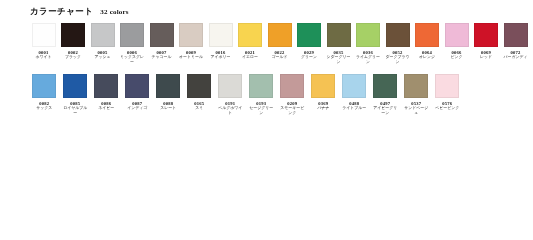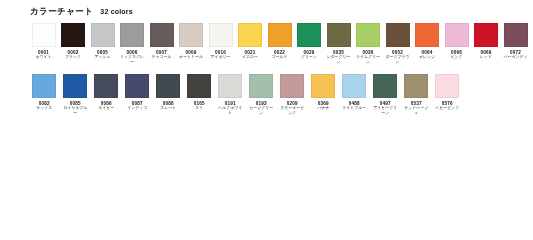--- a/index.html
+++ b/index.html
@@ -13,20 +13,21 @@
     font-family: "Liberation Sans", "DejaVu Sans", sans-serif;
     overflow: hidden;
     color: #111111;
   }
   .chart-root {
     width: 486px;
     height: 136px;
     box-sizing: border-box;
     padding: 6px 8px 0 8px;
     position: relative;
+    font-family: Liberation Serif, serif;
   }
   .chart-header {
     display: flex;
     align-items: baseline;
     gap: 7px;
     padding-left: 22px;
     height: 14px;
   }
   .chart-title {
     font-size: 8.5px;

